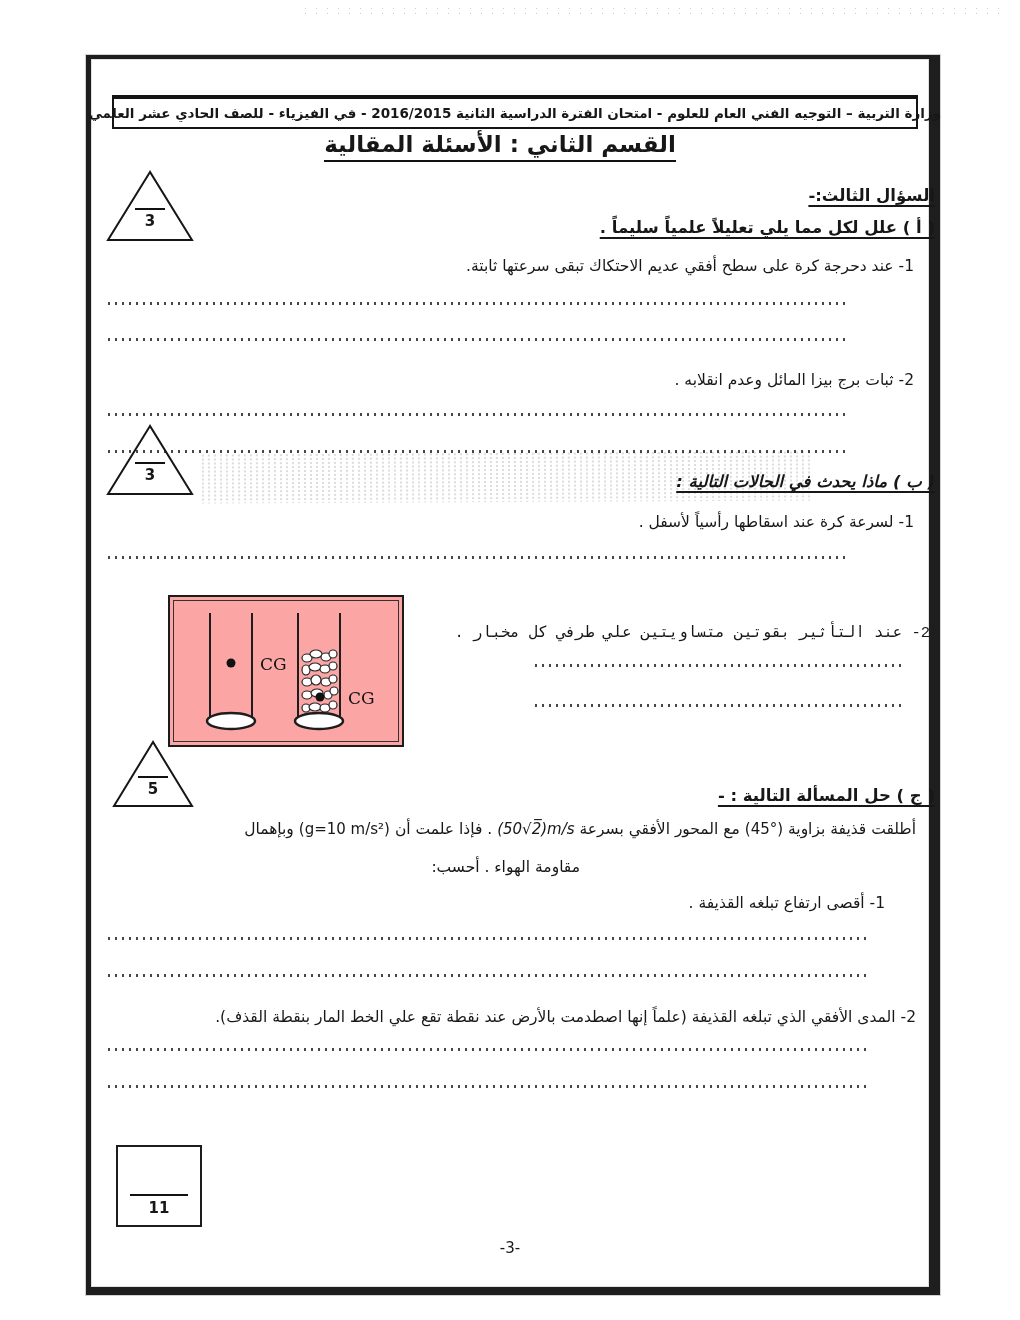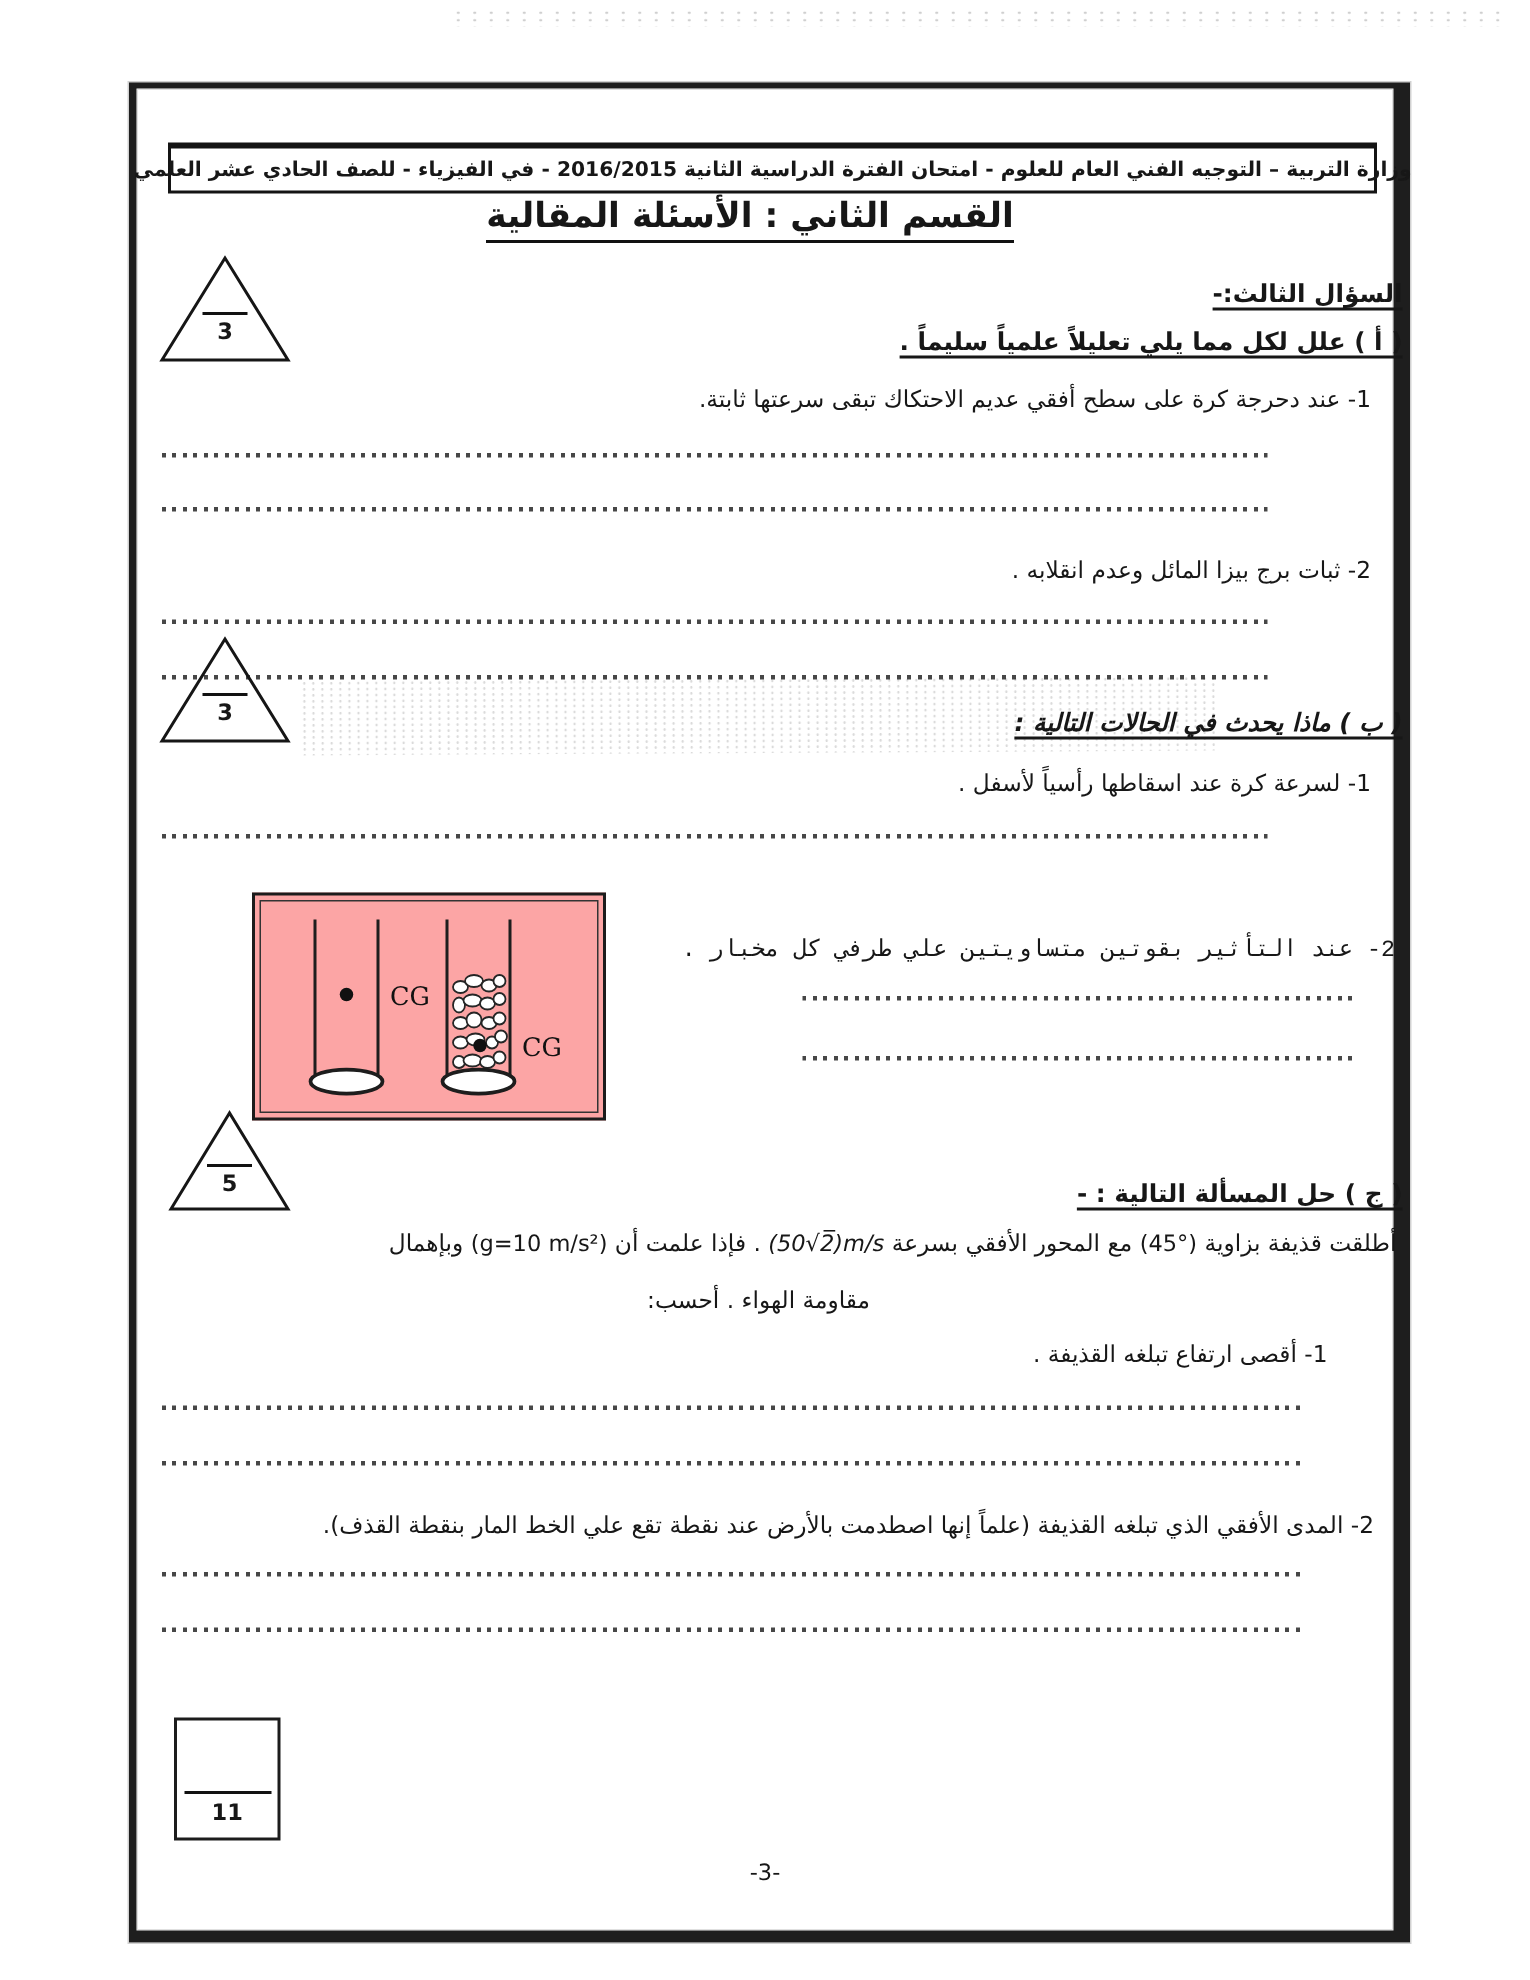--- a/index.html
+++ b/index.html
@@ -69,21 +69,21 @@
   .figure-inner{width:100%;height:100%;box-sizing:border-box;border:1px solid #333;}
   .figure-inner svg{display:block;}
   .tube-line{stroke:#1d1d1d;stroke-width:2;fill:none;}
   .tube-base{stroke:#1d1d1d;stroke-width:2.5;fill:#fff;}
   .pebble{stroke:#262626;stroke-width:1.2;fill:#fff;}
   .cg-dot{fill:#111;}
   .cg-text{font-family:"DejaVu Serif", serif;font-size:17px;fill:#111;}
 
   
   .marks-box{
-    left:116px;top:1145px;width:71px;height:82px;box-sizing:border-box;
+    left:116px;top:1145px;width:86px;height:82px;box-sizing:border-box;
     border:2px solid #1c1c1c;background:#fff;text-decoration:underline;
   }
   .mb-bar{position:absolute;left:50%;transform:translateX(-50%);top:47px;width:58px;border-top:2px solid #111;}
   .mb-num{position:absolute;left:50%;transform:translateX(-50%);top:52px;font-weight:bold;font-size:15px;}
 
   .page-num{left:0;top:1239px;width:1020px;text-align:center;font-size:15px;}
 </style>
 </head>
 <body>
 
@@ -188,21 +188,21 @@
 <div class="tri" style="left:110px;top:738px;width:86px;height:72px;">
   <svg width="86" height="72" viewBox="0 0 86 72">
     <polygon points="43,4 4,68 82,68"></polygon>
   </svg>
   <div class="tri-bar" style="top:38px;"></div>
   <div class="tri-num" style="top:42px;">5</div>
 </div>
 
 <div class="abs rtl-line heading" style="right:85px;top:786px;" dir="rtl">( ج ) حل المسألة التالية : -</div>
 
-<div class="abs rtl-line" style="right:89px;top:820px;" dir="rtl">
+<div class="abs rtl-line" style="right:104px;top:820px;" dir="rtl">
   <span>أطلقت قذيفة بزاوية</span>
   <span class="math">(45°)</span>
   <span>مع المحور الأفقي بسرعة</span>
   <span class="math it">(50√2̅)m/s</span>
   <span>. فإذا علمت أن</span>
   <span class="math">(g=10 m/s²)</span>
   <span>وبإهمال</span>
 </div>
 
 <div class="abs rtl-line" style="right:440px;top:858px;" dir="rtl">مقاومة الهواء . أحسب:</div>

